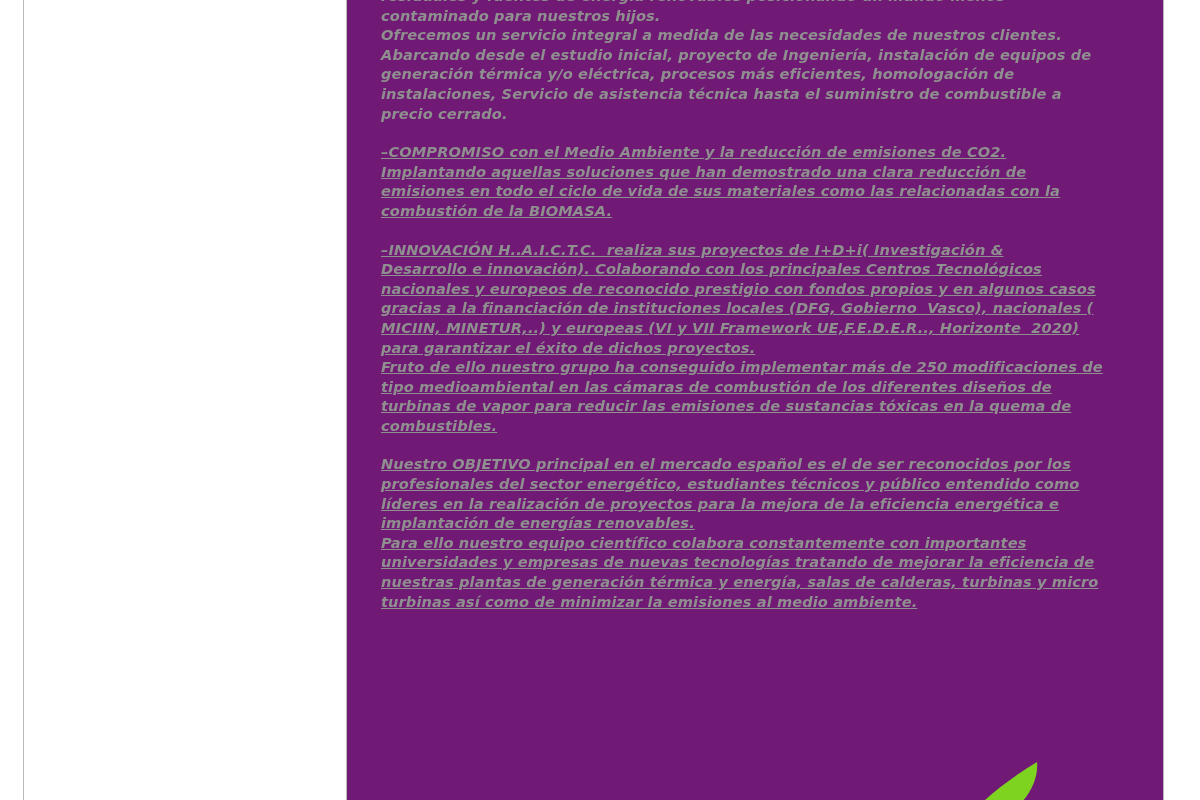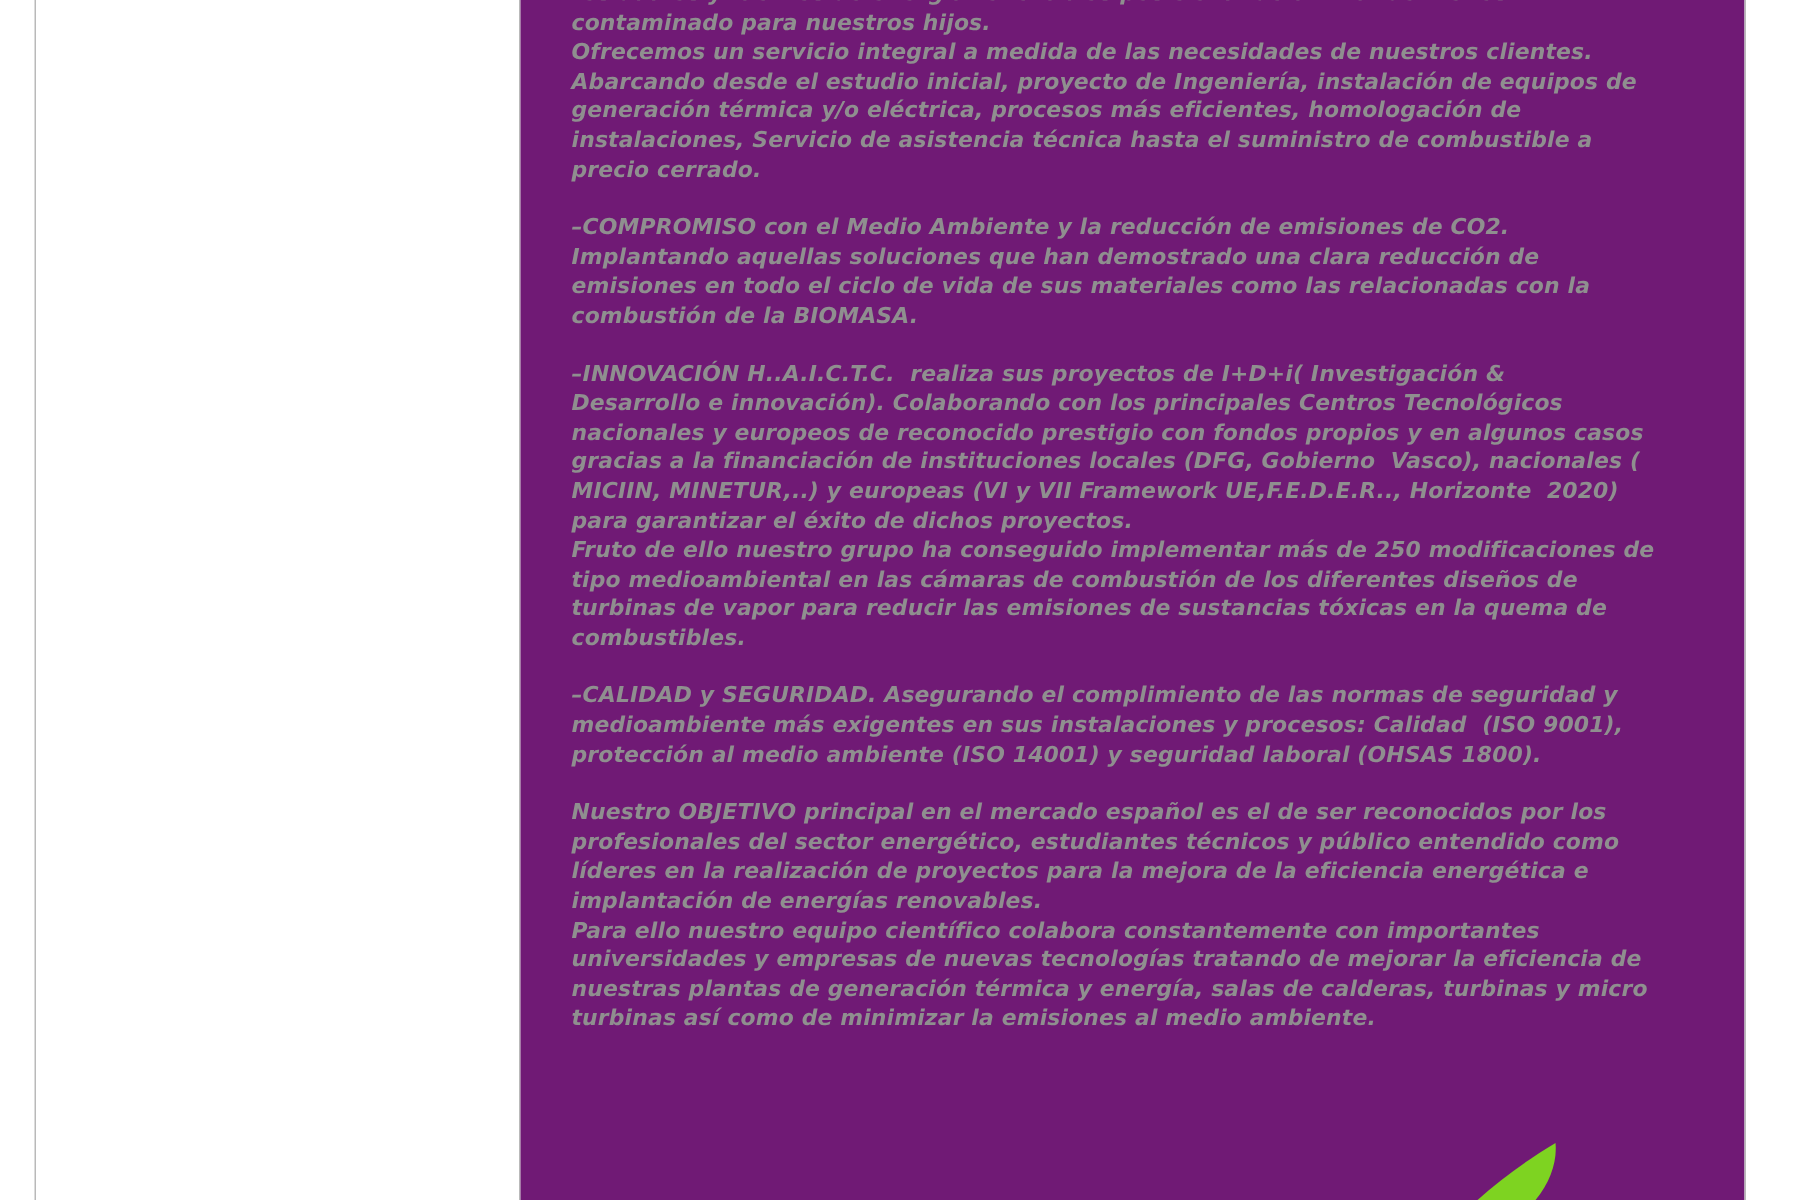--- a/index.html
+++ b/index.html
@@ -104,20 +104,21 @@
     font-style: italic;
     font-weight: bold;
     font-size: 14.6px;
     line-height: 19.6px;
     letter-spacing: 0.1px;
     text-align: left;
     white-space: pre-wrap;
   }
   p.gap {
     margin-top: 19px;
+    text-decoration: underline;
   }
 
   
   .leaf-mark {
     position: absolute;
     left: 955px;
     top: 758px;
     width: 110px;
     height: 60px;
     pointer-events: none;
@@ -152,23 +153,20 @@
       <p class="para gap">–INNOVACIÓN H..A.I.C.T.C.  realiza sus proyectos de I+D+i( Investigación &amp;
 Desarrollo e innovación). Colaborando con los principales Centros Tecnológicos
 nacionales y europeos de reconocido prestigio con fondos propios y en algunos casos
 gracias a la financiación de instituciones locales (DFG, Gobierno  Vasco), nacionales (
 MICIIN, MINETUR,..) y europeas (VI y VII Framework UE,F.E.D.E.R.., Horizonte  2020)
 para garantizar el éxito de dichos proyectos.
 Fruto de ello nuestro grupo ha conseguido implementar más de 250 modificaciones de
 tipo medioambiental en las cámaras de combustión de los diferentes diseños de
 turbinas de vapor para reducir las emisiones de sustancias tóxicas en la quema de
 combustibles.</p>
-      <p class="para gap">–CALIDAD y SEGURIDAD. Asegurando el complimiento de las normas de seguridad y
-medioambiente más exigentes en sus instalaciones y procesos: Calidad  (ISO 9001),
-protección al medio ambiente (ISO 14001) y seguridad laboral (OHSAS 1800).</p>
       <p class="para gap">Nuestro OBJETIVO principal en el mercado español es el de ser reconocidos por los
 profesionales del sector energético, estudiantes técnicos y público entendido como
 líderes en la realización de proyectos para la mejora de la eficiencia energética e
 implantación de energías renovables.
 Para ello nuestro equipo científico colabora constantemente con importantes
 universidades y empresas de nuevas tecnologías tratando de mejorar la eficiencia de
 nuestras plantas de generación térmica y energía, salas de calderas, turbinas y micro
 turbinas así como de minimizar la emisiones al medio ambiente.</p>
     </div>
   </div>

